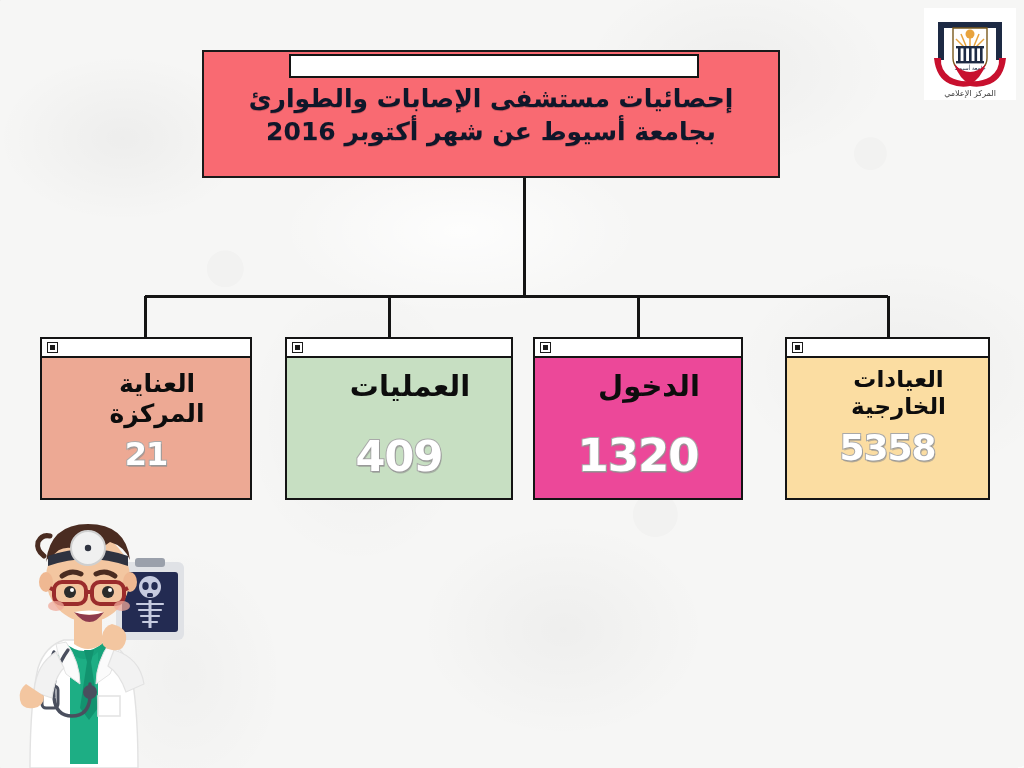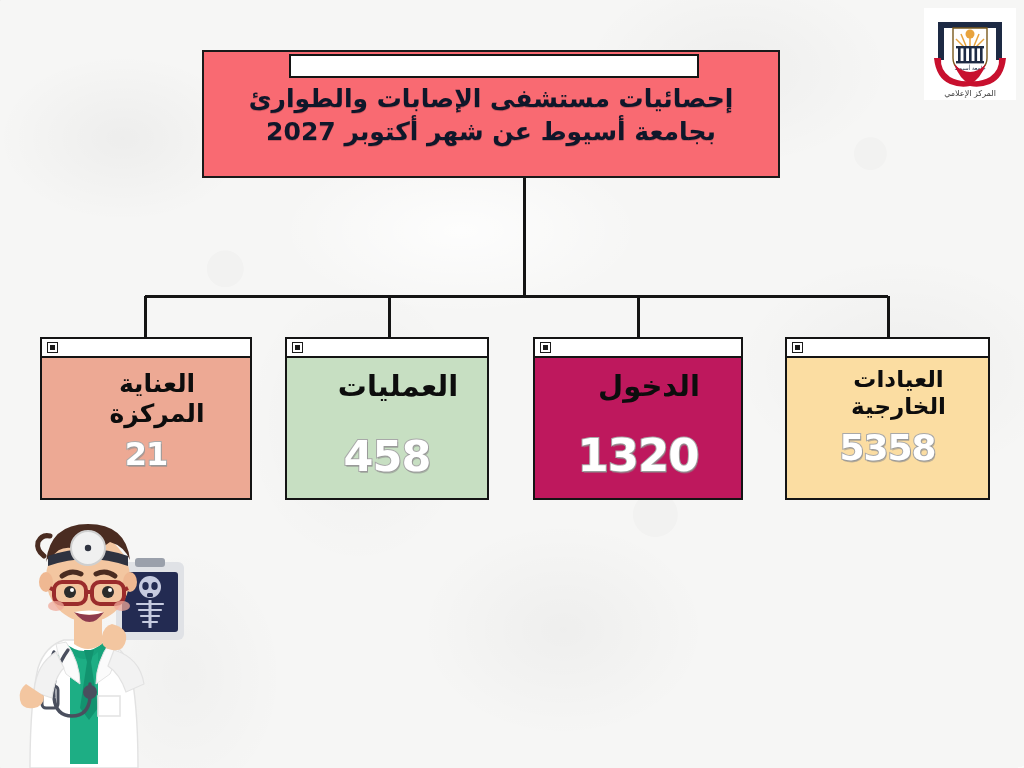--- a/index.html
+++ b/index.html
@@ -87,22 +87,22 @@
     font-weight:bold;
     color:#ffffff;
     -webkit-text-stroke:2px #a9a9a9;
     paint-order:stroke fill;
     text-shadow:1px 2px 0 rgba(140,140,140,.55);
     direction:ltr;
     letter-spacing:-1px;
   }
 
   #card-icu{ left:40px;  top:337px; width:212px; height:163px; background:#EDA994; }
-  #card-ops{ left:285px; top:337px; width:204px; height:163px; background:#C7DFC2; }
-  #card-adm{ left:533px; top:337px; width:210px; height:163px; background:#be185d; }
+  #card-ops{ left:285px; top:337px; width:228px; height:163px; background:#C7DFC2; }
+  #card-adm{ left:533px; top:337px; width:210px; height:163px; background:#ec4899; }
   #card-opd{ left:785px; top:337px; width:205px; height:163px; background:#FBDDA2; }
 
   #card-icu .stat-label{ top:30px; font-size:25px; }
   #card-ops .stat-label{ top:30px; font-size:29px; }
   #card-adm .stat-label{ top:30px; font-size:29px; }
   #card-opd .stat-label{ top:27px; font-size:23px; }
 
   #card-icu .stat-value{ top:96px; font-size:32px; }
   #card-ops .stat-value{ top:92px; font-size:43px; }
   #card-adm .stat-value{ top:90px; font-size:45px; }
@@ -130,38 +130,38 @@
     <line x1="389" y1="296" x2="389" y2="337"></line>
     <line x1="638" y1="296" x2="638" y2="337"></line>
     <line x1="888" y1="296" x2="888" y2="337"></line>
   </g>
 </svg>
 
 <div id="title-card">
   <div id="title-topbar"></div>
   <div id="title-text">
     <div>إحصائيات مستشفى الإصابات والطوارئ</div>
-    <div>بجامعة أسيوط عن شهر أكتوبر 2027</div>
+    <div>بجامعة أسيوط عن شهر أكتوبر 2016</div>
   </div>
 </div>
 
 <div class="stat-card" id="card-icu">
   <div class="stat-topbar">
     <span class="win-dot"></span>
   </div>
   <div class="stat-label">العناية المركزة</div>
   <div class="stat-value">21</div>
 </div>
 
 <div class="stat-card" id="card-ops">
   <div class="stat-topbar">
     <span class="win-dot"></span>
   </div>
   <div class="stat-label">العمليات</div>
-  <div class="stat-value">458</div>
+  <div class="stat-value">409</div>
 </div>
 
 <div class="stat-card" id="card-adm">
   <div class="stat-topbar">
     <span class="win-dot"></span>
   </div>
   <div class="stat-label">الدخول</div>
   <div class="stat-value">1320</div>
 </div>
 

